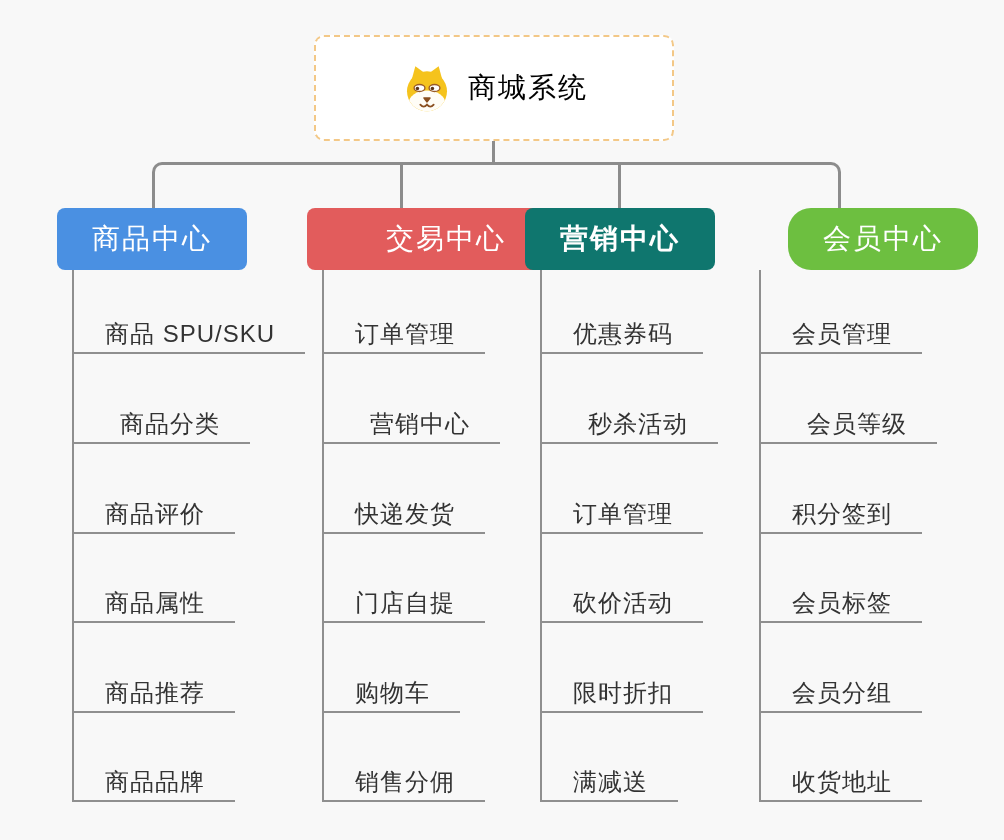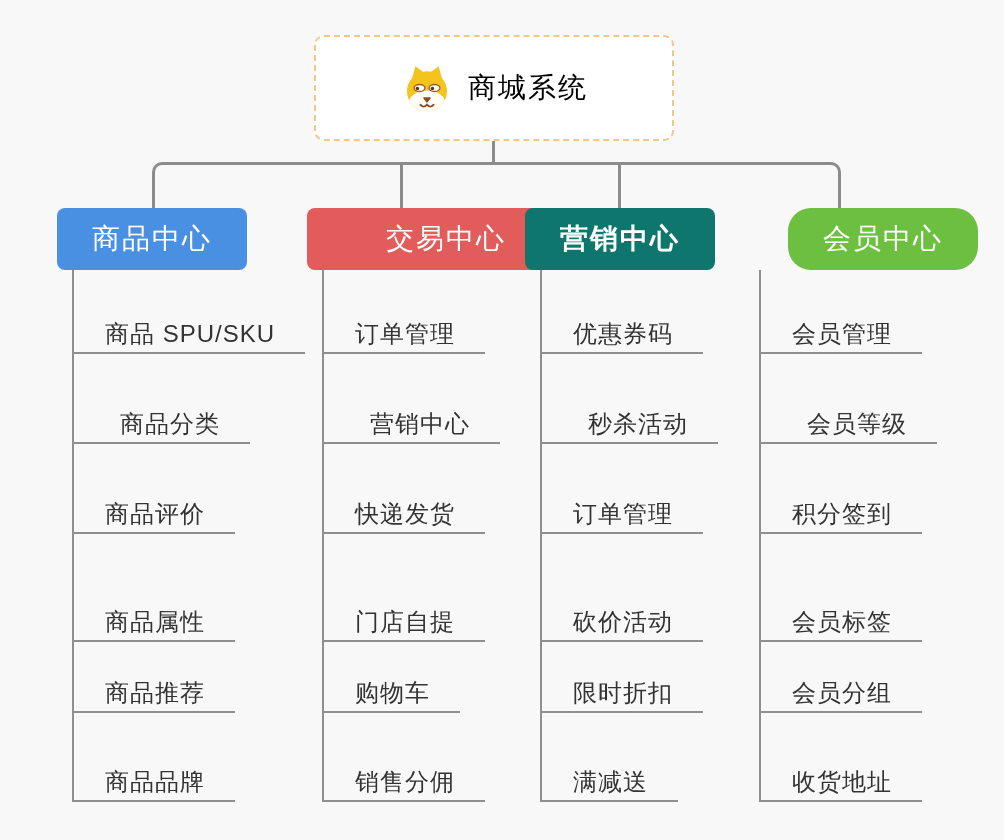--- a/index.html
+++ b/index.html
@@ -85,21 +85,21 @@
     white-space:nowrap;
     cursor:default;
   }
   .c1{left:72px;}
   .c2{left:322px;}
   .c3{left:540px;}
   .c4{left:759px;}
   .r1{top:320px;}
   .r2{top:410px;padding-left:48px;}
   .r3{top:500px;}
-  .r4{top:608px;}
+  .r4{top:589px;}
   .r5{top:679px;}
   .r6{top:768px;}
 </style>
 </head>
 <body>
 
 <div class="canvas">
 
   <div class="line stub"></div>
   <div class="elbow elbow-l"></div>

